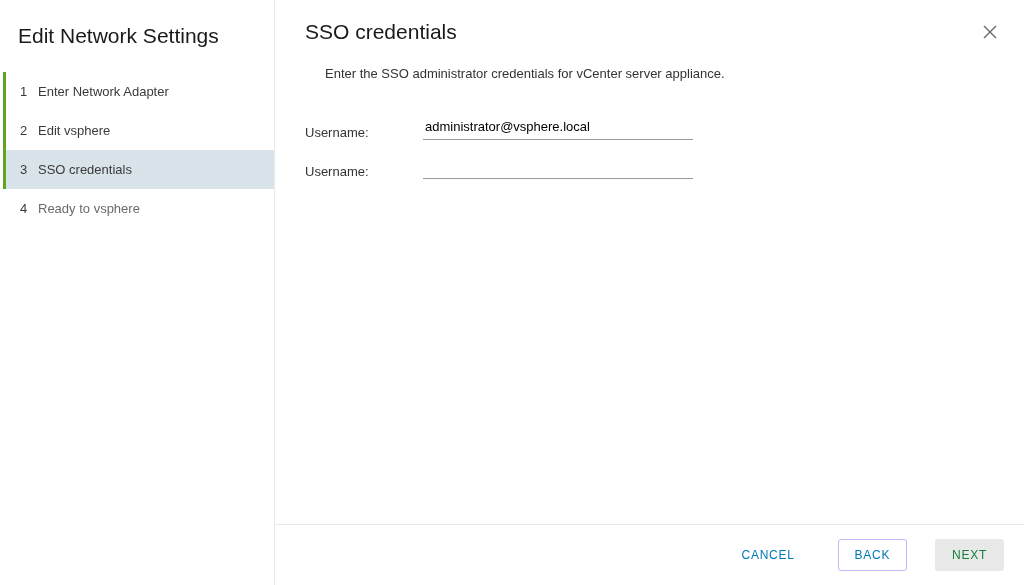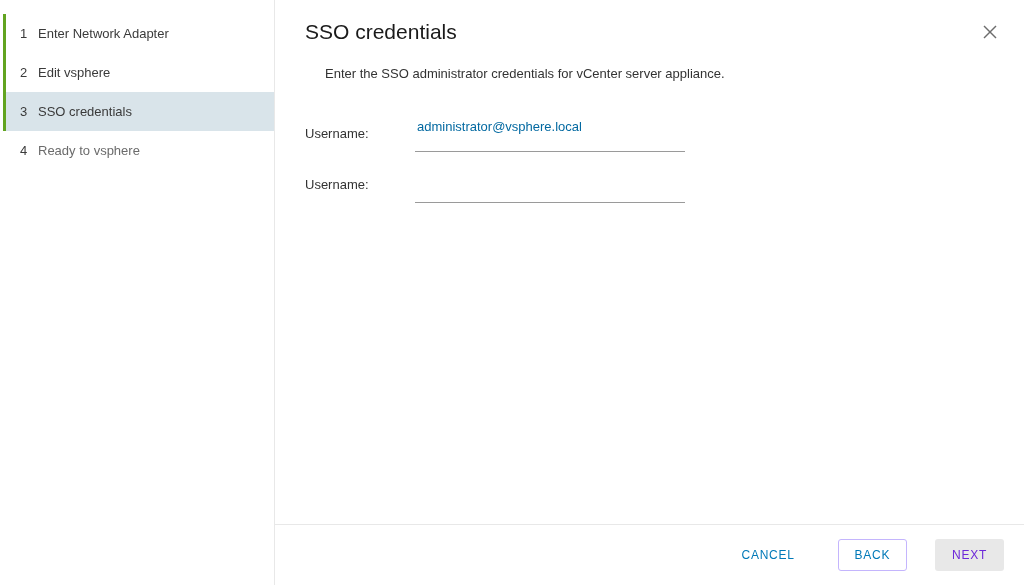--- a/index.html
+++ b/index.html
@@ -85,36 +85,37 @@
       margin-top: 4px;
     }
     .instruction {
       font-size: 13px;
       color: #333;
       margin-bottom: 34px;
       margin-left: 20px;
     }
     .form-row {
       display: flex;
-      align-items: center;
+      align-items: flex-end;
       margin-bottom: 14px;
+      gap: 8px;
     }
     .form-label {
       width: 110px;
       font-size: 13px;
       color: #333;
     }
     .form-input {
       width: 270px;
       border: none;
       border-bottom: 1px solid #9a9a9a;
       font-size: 13px;
-      padding: 4px 2px 17px 2px;
+      padding: 4px 2px 5px 2px;
       outline: none;
-      color: #0369a1;
+      color: #000000;
       background: transparent;
     }
     
     .footer {
       position: absolute;
       bottom: 0;
       left: 0;
       right: 0;
       display: flex;
       justify-content: flex-end;
@@ -137,30 +138,31 @@
     .btn-cancel {
       color: #0079b8;
     }
     .btn-back {
       color: #0079b8;
       border: 1px solid #c4b5fd;
       padding: 8px 16px;
     }
     .btn-next {
       background: #e8e8e8;
-      color: #6d28d9;
+      color: #15803d;
       cursor: not-allowed;
       padding: 8px 16px;
     }
   </style>
 </head>
 <body>
 
 <div class="container">
   <aside class="sidebar">
+    <h1 class="wizard-title">Edit Network Settings</h1>
     <ul class="steps">
       <li class="step completed">
         <span class="num">1</span>
         <span>Enter Network Adapter</span>
       </li>
       <li class="step completed">
         <span class="num">2</span>
         <span>Edit vsphere</span>
       </li>
       <li class="step active">

